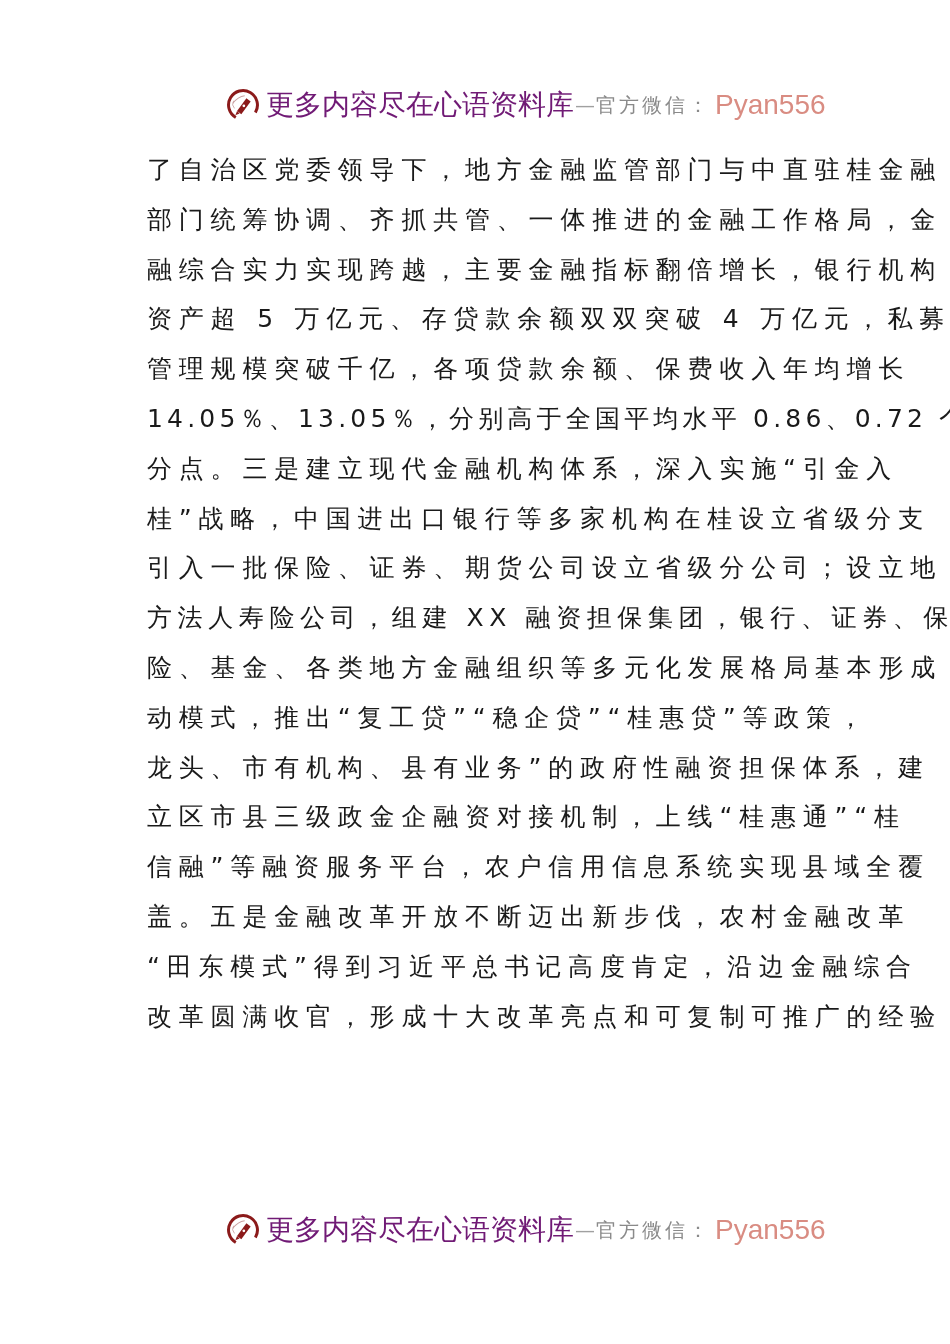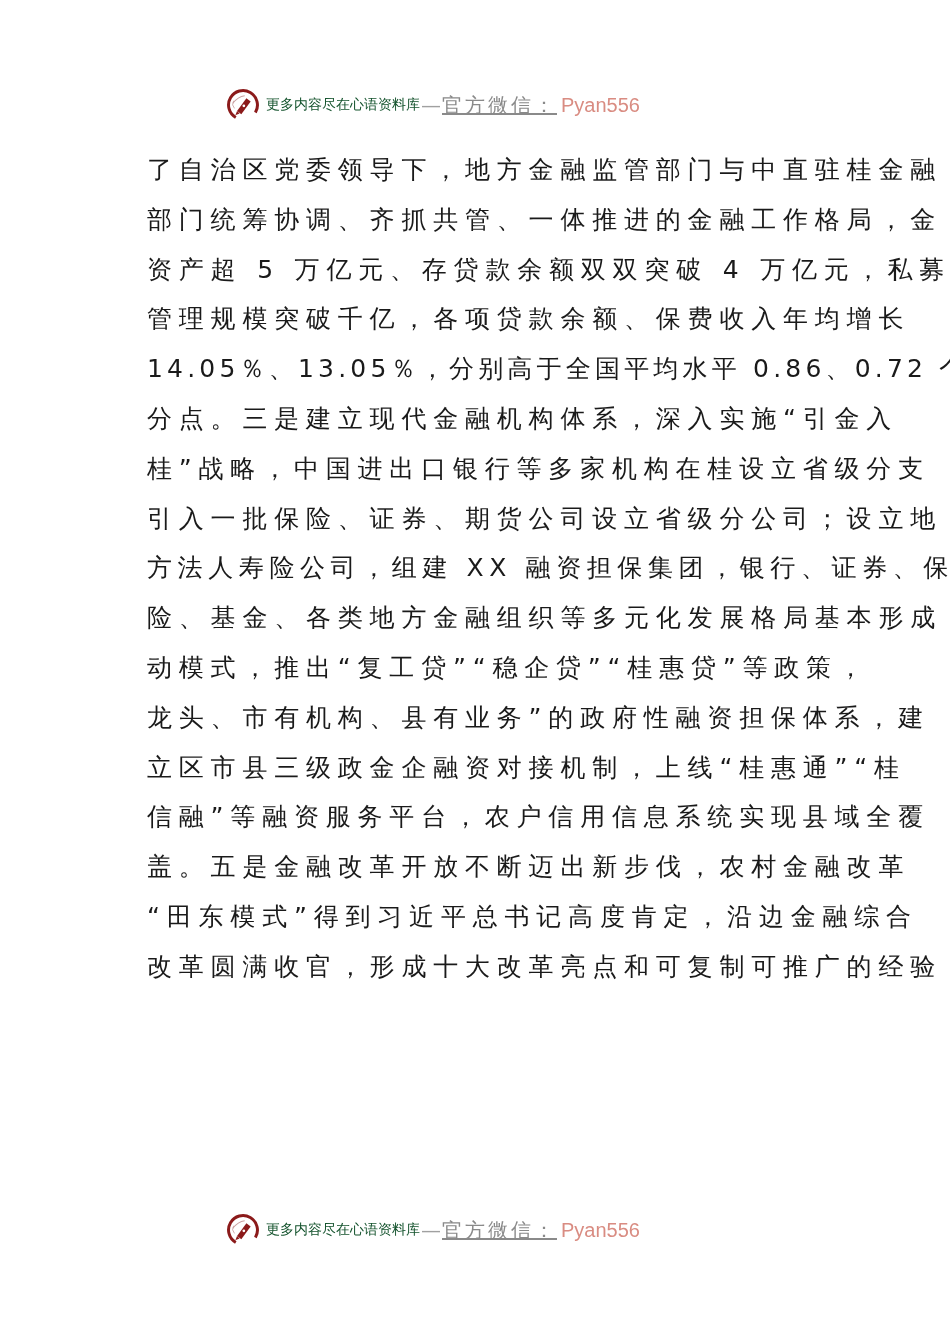--- a/index.html
+++ b/index.html
@@ -24,41 +24,40 @@
     }
     .watermark.top { top: 85px; }
     .watermark.bottom { top: 1210px; }
     .wm-logo {
       width: 34px;
       height: 34px;
       margin-right: 6px;
       flex: 0 0 auto;
     }
     .wm-red {
-      color: #14532d;
+      color: #701a75;
       font-family: "DejaVu Serif", "Liberation Serif", serif;
-      font-size: 14px;
+      font-size: 28px;
       letter-spacing: 0px;
     }
     .wm-dash {
       color: #a0a0a0;
       font-size: 20px;
       margin: 0 1px;
     }
     .wm-gray {
       color: #8a8a8a;
       font-family: "DejaVu Serif", "Liberation Serif", serif;
       font-size: 20px;
       letter-spacing: 3px;
-      text-decoration: underline;
     }
     .wm-id {
       color: #d98c82;
       font-family: "Liberation Sans", sans-serif;
-      font-size: 20px;
+      font-size: 28px;
       margin-left: 4px;
     }
     .content {
       position: absolute;
       left: 147px;
       top: 150px;
       width: 660px;
     }
     .line {
       height: 49.8px;
@@ -84,20 +83,21 @@
   </svg>
   <span class="wm-red">更多内容尽在心语资料库</span>
   <span class="wm-dash">—</span>
   <span class="wm-gray">官方微信：</span>
   <span class="wm-id">Pyan556</span>
 </div>
 
 <div class="content">
   <div class="line">了自治区党委领导下，地方金融监管部门与中直驻桂金融</div>
   <div class="line">部门统筹协调、齐抓共管、一体推进的金融工作格局，金</div>
+  <div class="line">融综合实力实现跨越，主要金融指标翻倍增长，银行机构</div>
   <div class="line">资产超 5 万亿元、存贷款余额双双突破 4 万亿元，私募基金</div>
   <div class="line">管理规模突破千亿，各项贷款余额、保费收入年均增长</div>
   <div class="line" style="letter-spacing:4.2px;">14.05％、13.05％，分别高于全国平均水平 0.86、0.72 个百</div>
   <div class="line">分点。三是建立现代金融机构体系，深入实施“引金入</div>
   <div class="line">桂”战略，中国进出口银行等多家机构在桂设立省级分支</div>
   <div class="line">引入一批保险、证券、期货公司设立省级分公司；设立地</div>
   <div class="line" style="letter-spacing:5.6px;">方法人寿险公司，组建 XX 融资担保集团，银行、证券、保</div>
   <div class="line">险、基金、各类地方金融组织等多元化发展格局基本形成</div>
   <div class="line">动模式，推出“复工贷”“稳企贷”“桂惠贷”等政策，</div>
   <div class="line">龙头、市有机构、县有业务”的政府性融资担保体系，建</div>

